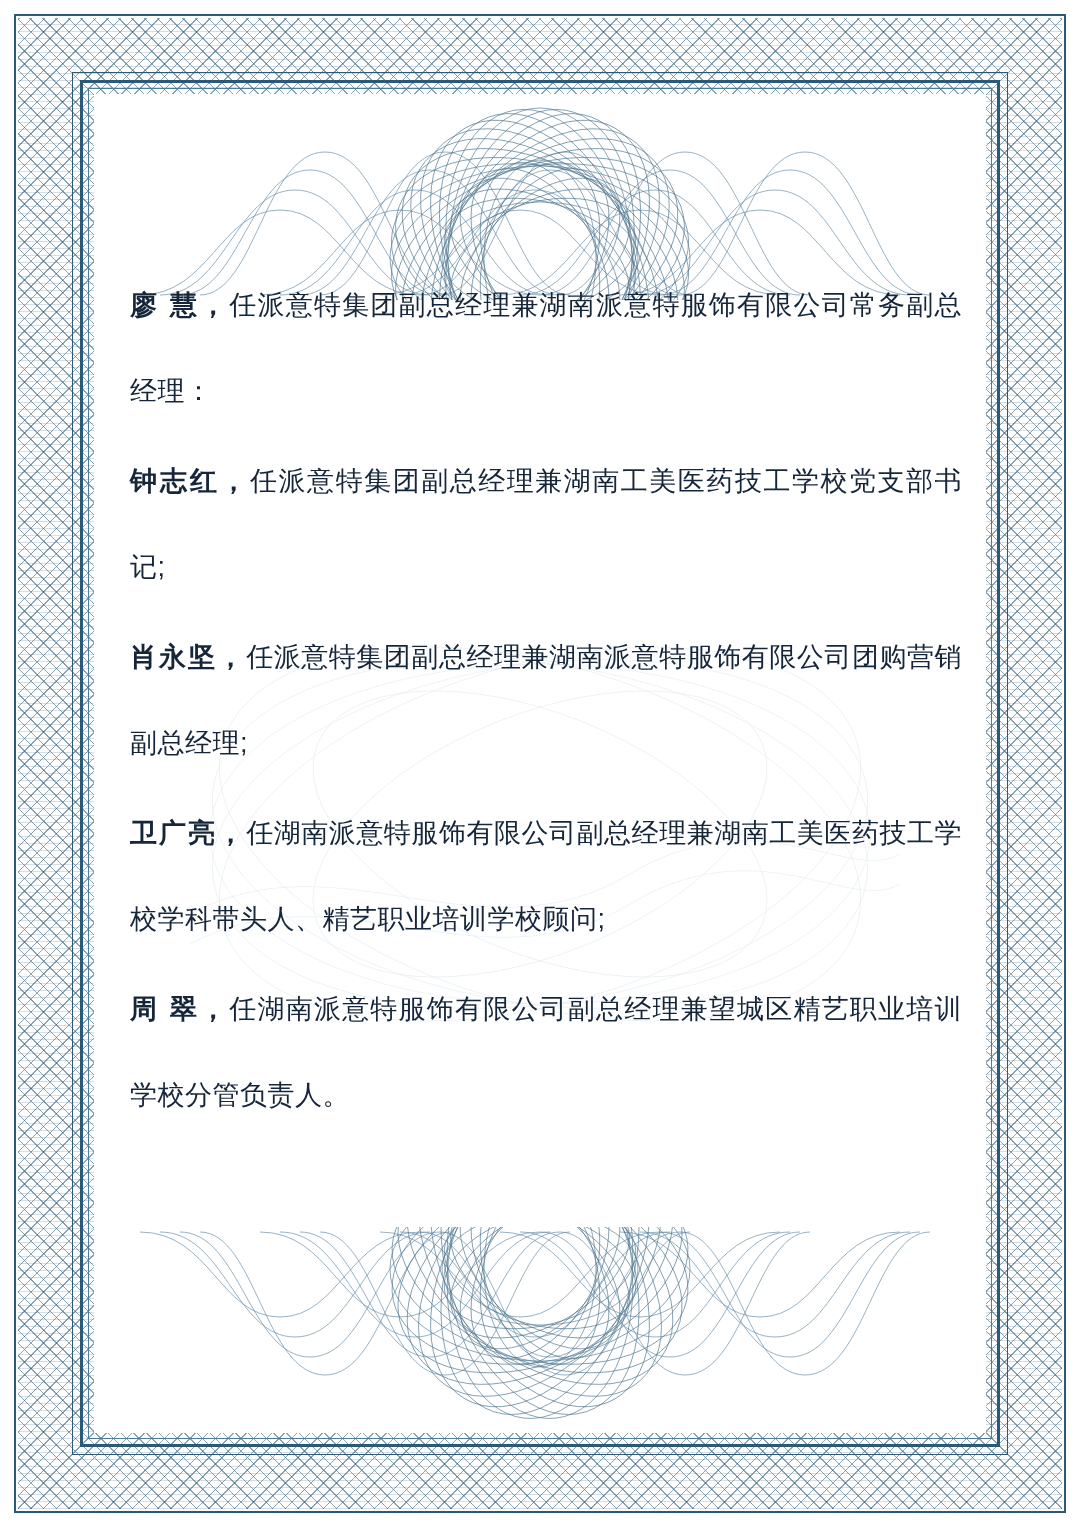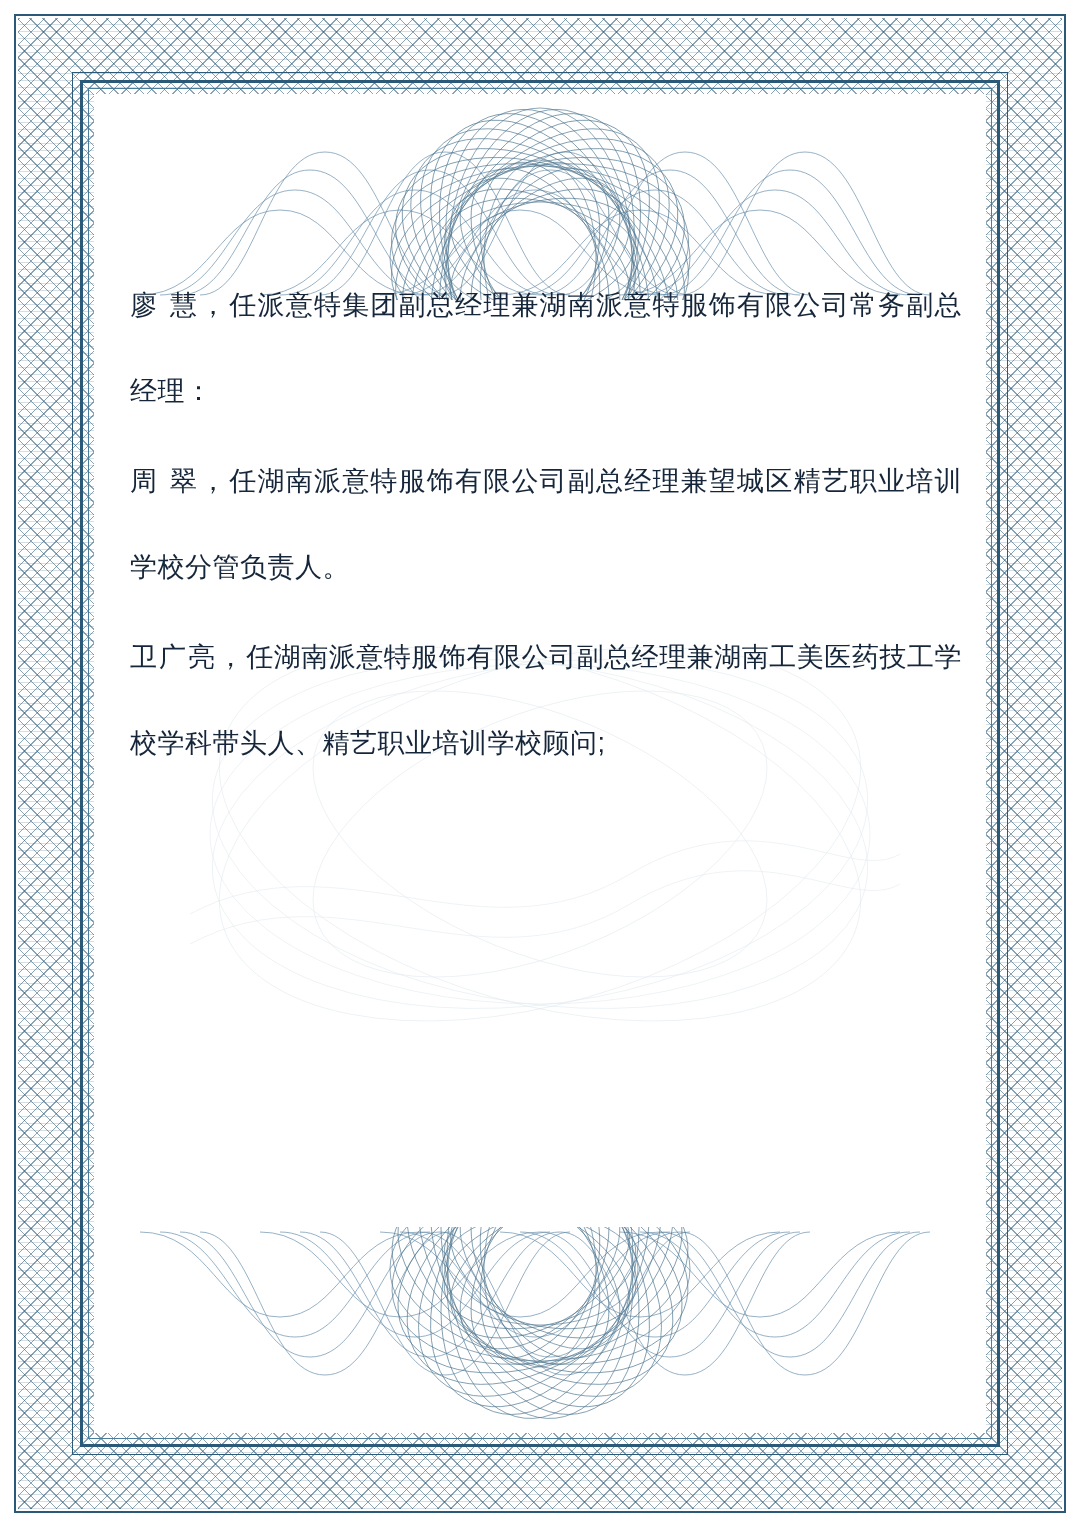--- a/index.html
+++ b/index.html
@@ -117,21 +117,21 @@
     font-family: "Liberation Sans", sans-serif;
     font-size: 27px;
     line-height: 86px;
     letter-spacing: 0.5px;
   }
   .entry {
     margin: 0 0 4px 0;
     text-align: justify;
   }
   .entry .name {
-    font-weight: normal;
+    font-weight: bold;
     letter-spacing: 2px;
   }
   .entry .role {
     font-weight: normal;
   }
 </style>
 </head>
 <body>
 
 <div id="certificate">
@@ -254,25 +254,31 @@
       <path d="M30 410 C 180 330, 320 460, 470 370 C 600 292, 690 380, 740 350"></path>
     </g>
   </svg>
 
   <div class="content">
 
     <p class="entry">
       <span class="name">廖 慧，</span><span class="role">任派意特集团副总经理兼湖南派意特服饰有限公司常务副总经理：</span>
     </p>
 
-
-
+    <p class="entry">
+      <span class="name">钟志红，</span><span class="role">任派意特集团副总经理兼湖南工美医药技工学校党支部书记;</span>
+    </p>
+
+
+    <p class="entry">
+      <span class="name">肖永坚，</span><span class="role">任派意特集团副总经理兼湖南派意特服饰有限公司团购营销副总经理;</span>
+    </p>
+
+    <p class="entry">
+      <span class="name">卫广亮，</span><span class="role">任湖南派意特服饰有限公司副总经理兼湖南工美医药技工学校学科带头人、精艺职业培训学校顾问;</span>
+    </p>
 
     <p class="entry">
       <span class="name">周 翠，</span><span class="role">任湖南派意特服饰有限公司副总经理兼望城区精艺职业培训学校分管负责人。</span>
-    </p>
-
-    <p class="entry">
-      <span class="name">卫广亮，</span><span class="role">任湖南派意特服饰有限公司副总经理兼湖南工美医药技工学校学科带头人、精艺职业培训学校顾问;</span>
     </p>
 
   </div>
 </div>
 
 </body></html>

